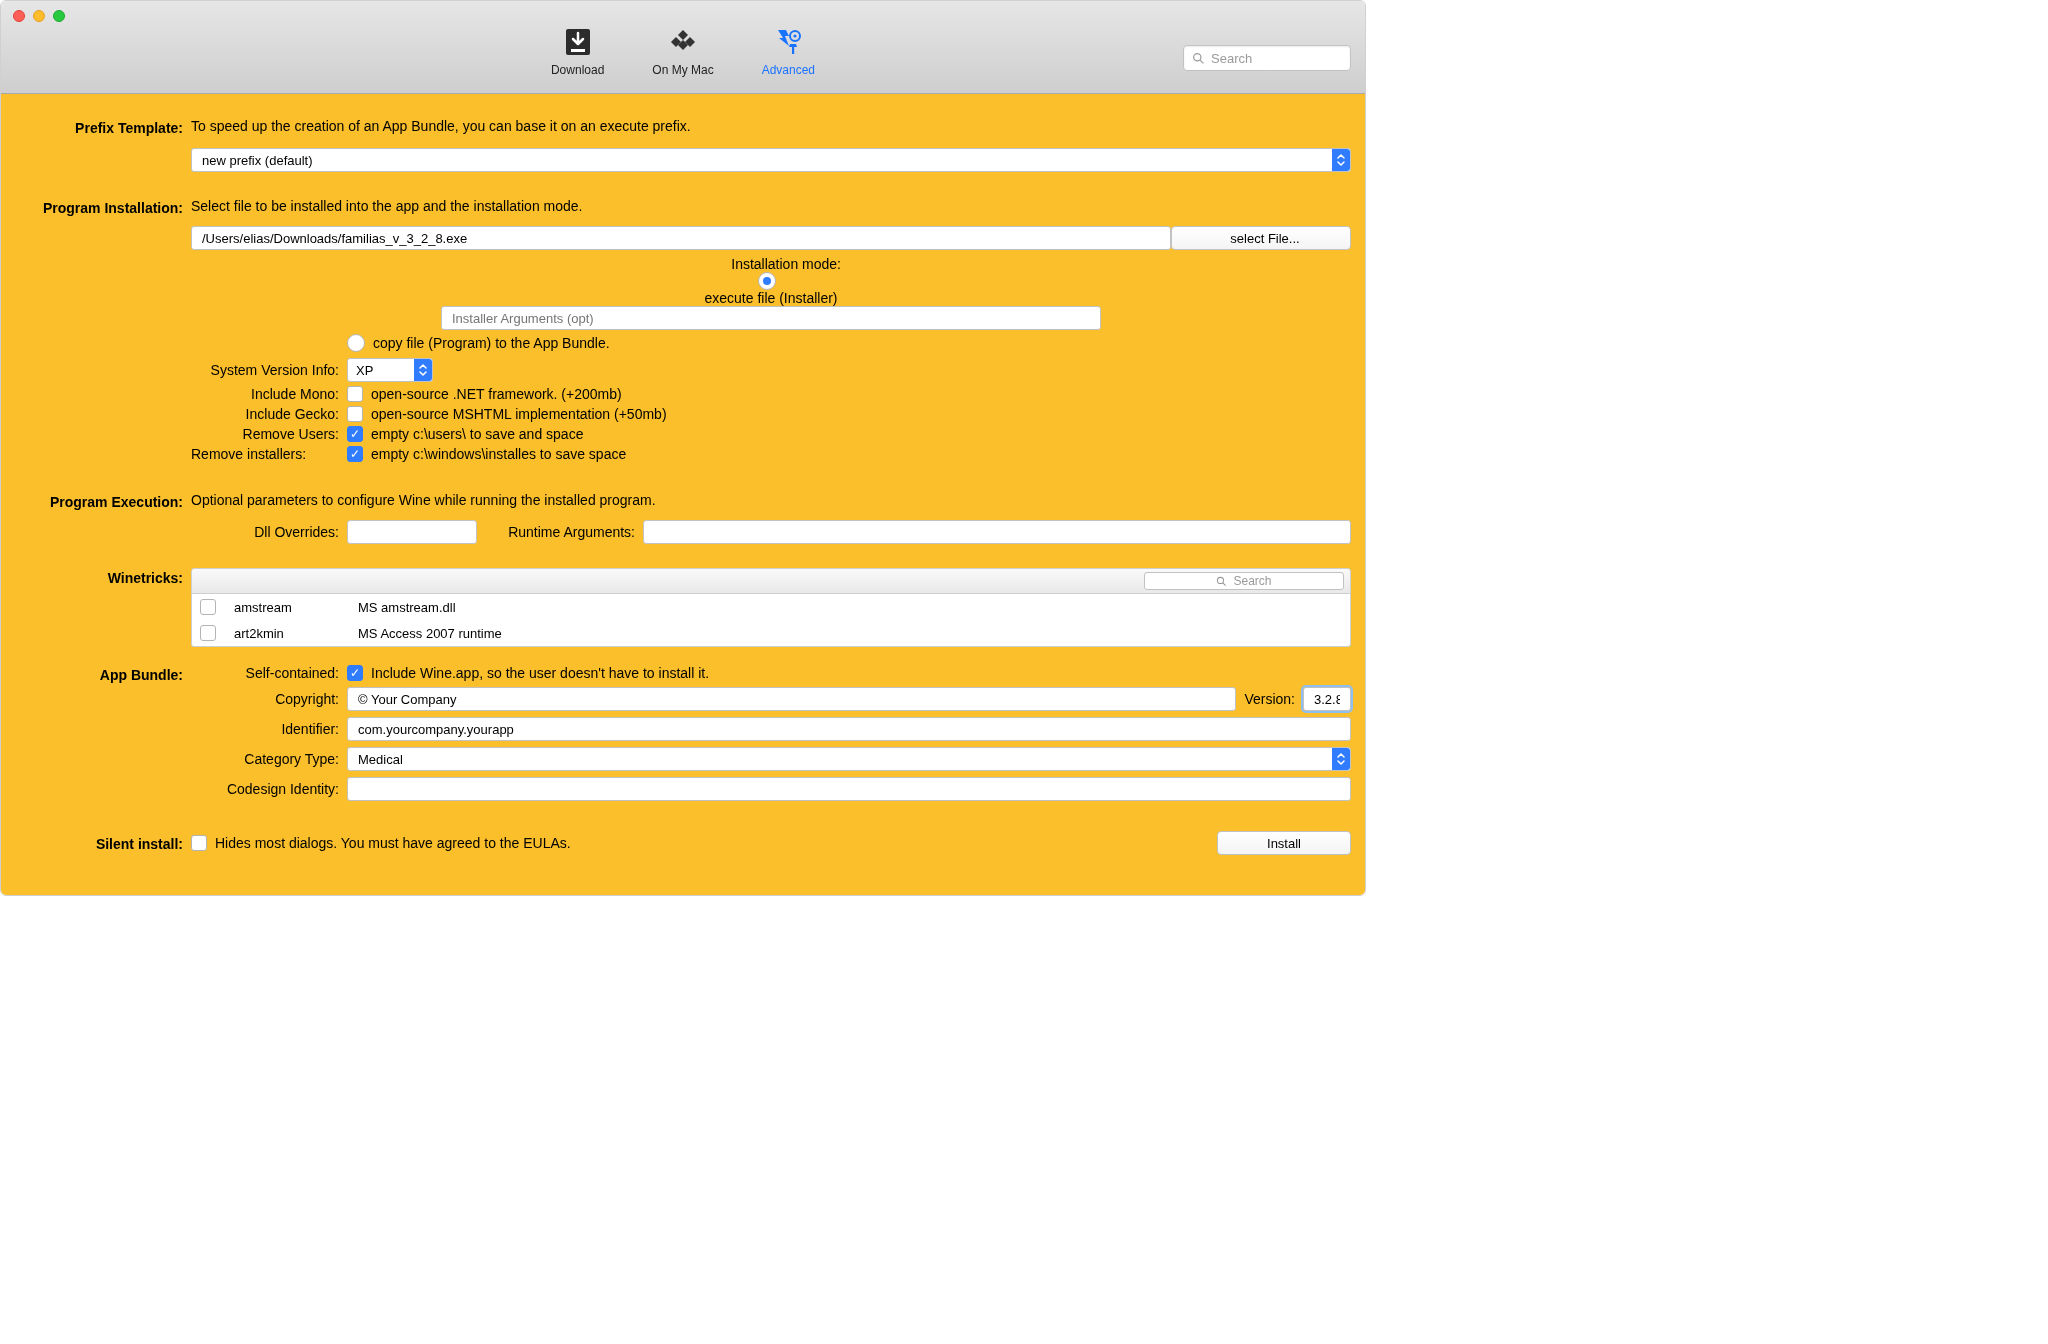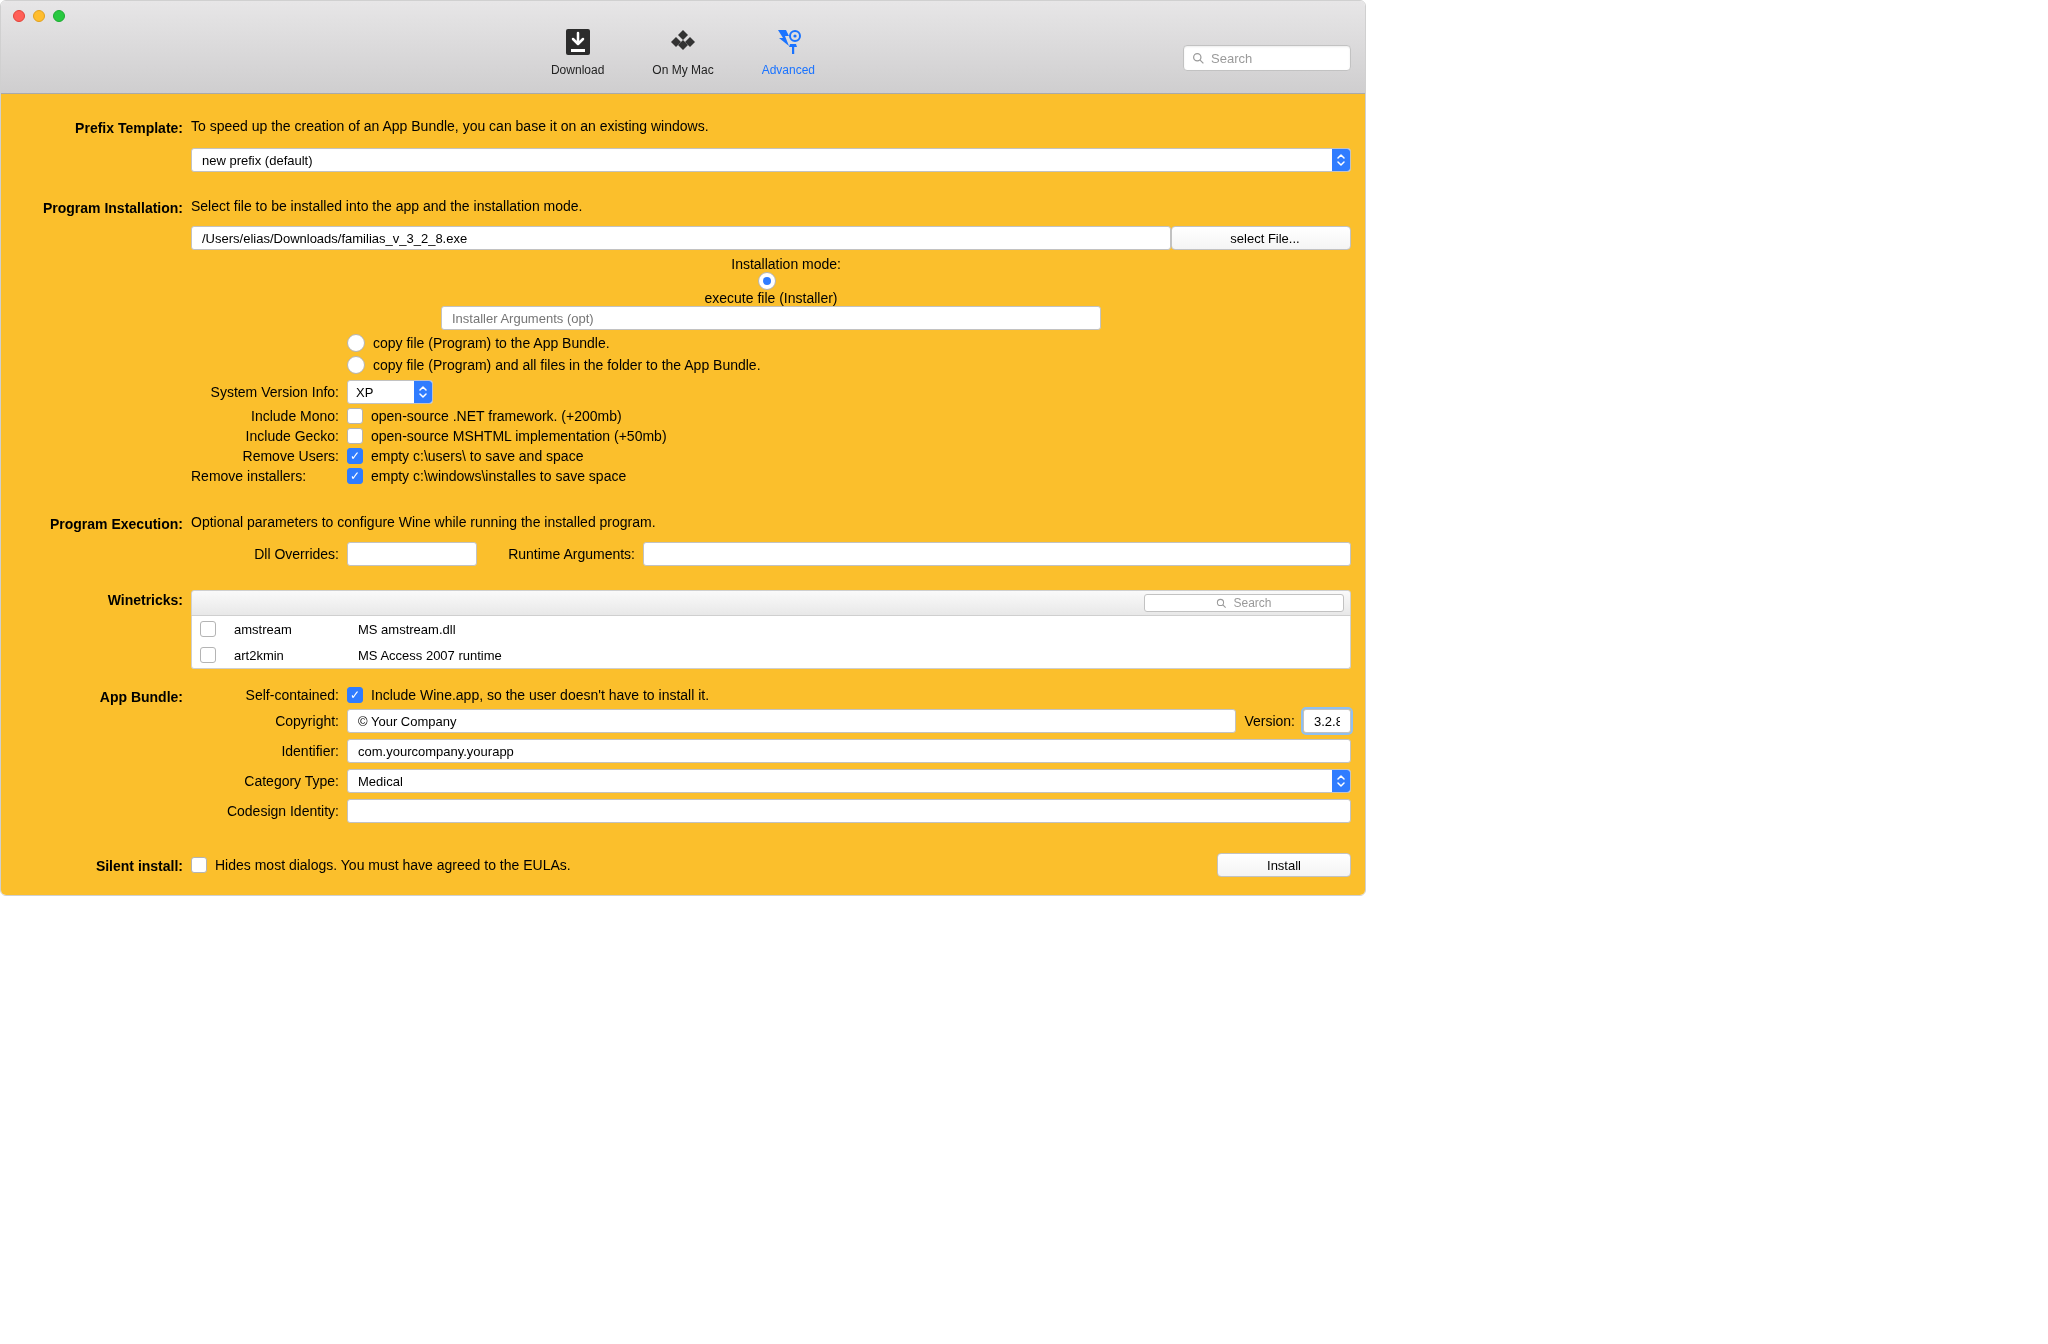--- a/index.html
+++ b/index.html
@@ -112,21 +112,21 @@
         </svg>
       <span>Search</span>
     </div>
   </div>
 
   <div class="body">
 
     <div class="row">
       <div class="label-col">Prefix Template:</div>
       <div class="field-col">
-        <div style="margin-bottom:14px;">To speed up the creation of an App Bundle, you can base it on an existing windows.</div>
+        <div style="margin-bottom:14px;">To speed up the creation of an App Bundle, you can base it on an execute prefix.</div>
         <div class="combo" style="width:100%;">
           <input value="new prefix (default)" style="">
           <span class="arrows">
             <svg width="10" height="12" viewBox="0 0 10 12">
                 <path d="M2 4 l3 -3 l3 3 M2 8 l3 3 l3 -3" stroke="#fff" stroke-width="1.5" fill="none" stroke-linecap="round" stroke-linejoin="round"></path>
               </svg>
           </span>
         </div>
       </div>
     </div>
@@ -153,25 +153,20 @@
           <span>execute file (Installer)</span>
           <div style="flex:1;"></div>
           <div class="text-input" style="width:660px;">
             <input style="color: rgb(154, 154, 154);" placeholder="Installer Arguments (opt)">
           </div>
         </div>
         <div class="line">
           <div style="width:156px;"></div>
           <span class="radio"></span>
           <span>copy file (Program)  to the App Bundle.</span>
-        </div>
-        <div class="line">
-          <div style="width:156px;"></div>
-          <span class="radio"></span>
-          <span>copy file (Program)  and all files in the folder to the App Bundle.</span>
         </div>
 
         <div class="line" style="margin-top:6px;">
           <div style="width:156px; text-align:right; padding-right:8px;">System Version Info:</div>
           <div class="select-like" style="width:86px;">
             <span>XP</span>
             <span class="arrows">
               <svg width="10" height="12" viewBox="0 0 10 12">
                   <path d="M2 4 l3 -3 l3 3 M2 8 l3 3 l3 -3" stroke="#fff" stroke-width="1.5" fill="none" stroke-linecap="round" stroke-linejoin="round"></path>
                 </svg>

